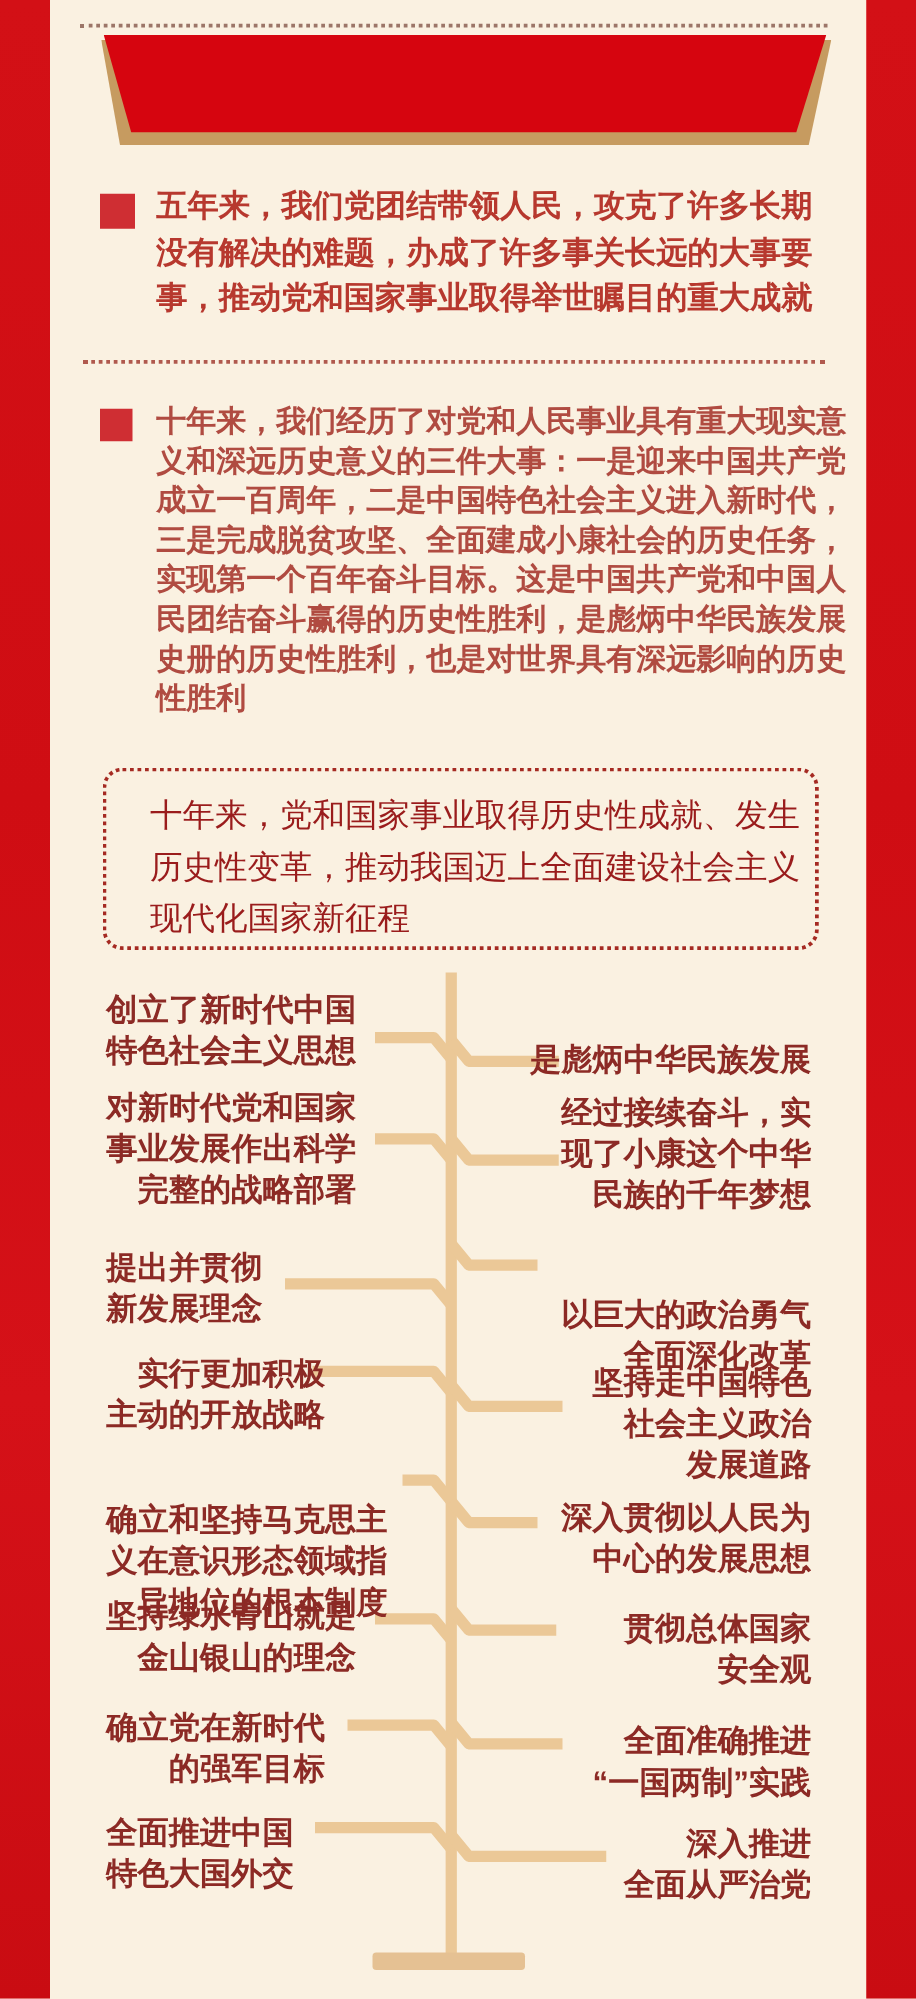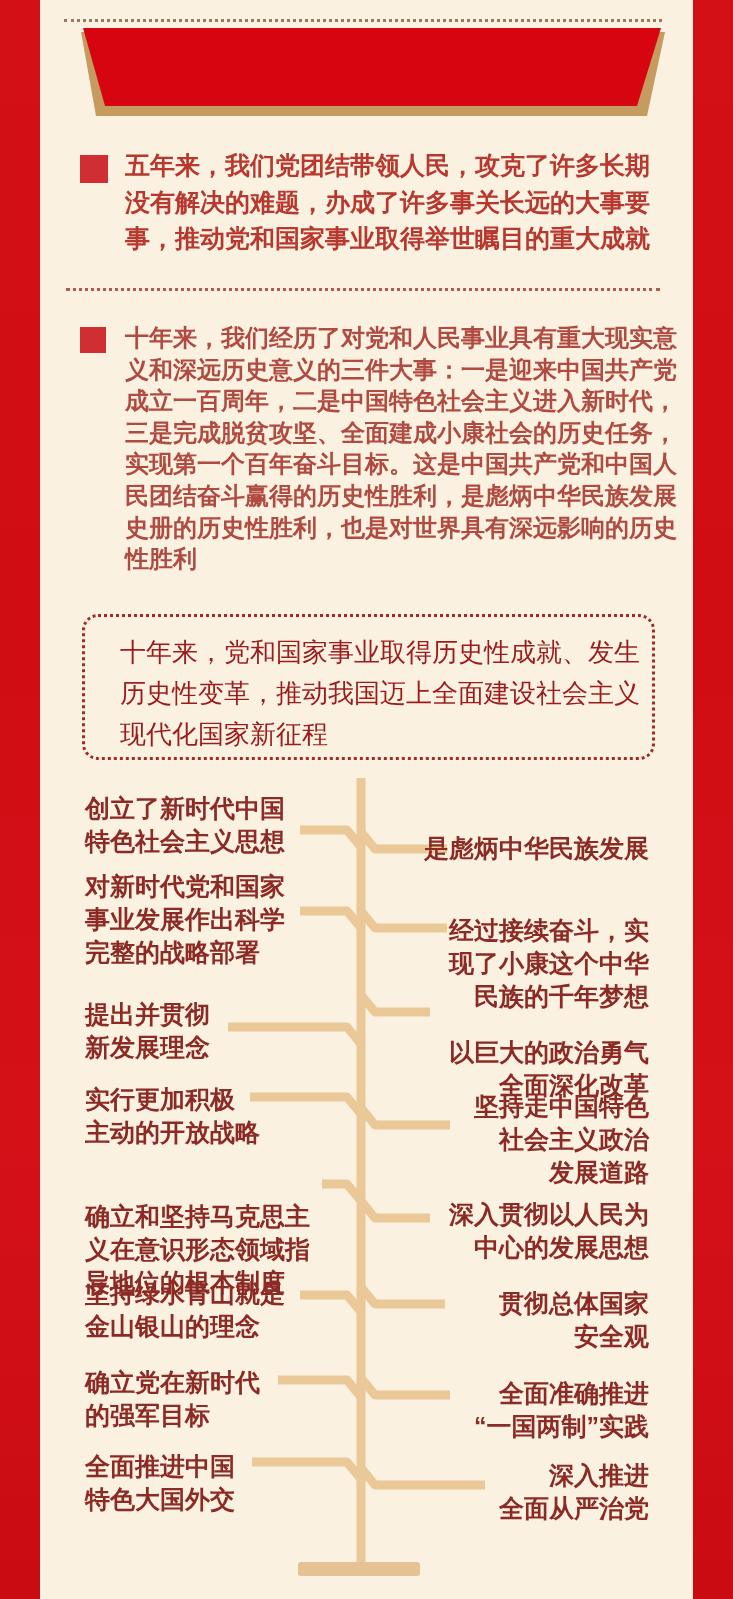--- a/index.html
+++ b/index.html
@@ -33,25 +33,25 @@
   .para1{left:125px;top:147px;width:560px;color:#b7382e;font-size:25px;font-weight:bold;line-height:36.5px;}
   .para2{left:125px;top:322px;width:560px;color:#b04b41;font-size:24px;font-weight:700;line-height:31.6px;}
   .mid-dotted{left:66px;top:288px;width:594px;height:0;border-top:3px dotted #b0594d;}
   
   .hl-box{left:82px;top:614px;width:567px;height:140px;border:3px dotted #a52a22;border-radius:16px;}
   .hl-text{left:120px;top:632px;width:540px;color:#9a1c1c;font-size:26px;font-weight:normal;
     line-height:41px;white-space:pre-line;}
   
   .tl-svg{left:0;top:770px;}
   .tl-item{white-space:pre-line;color:#8c2a25;font-size:25px;font-weight:bold;line-height:33px;}
-  .tl-left{left:85px;text-align:left;}
+  .tl-left{left:85px;text-align:right;}
   .tl-right{right:84px;text-align:right;}
   .l0{top:792px;} .l1{top:870px;} .l2{top:998px;} .l3{top:1083px;}
   .l4{top:1175px;margin-top:25px;} .l5{top:1277px;} .l6{top:1366px;} .l7{top:1450px;}
-  .r0{top:832px;} .r1{top:874px;margin-top:40px;} .r2{top:1036px;} .r3{top:1090px;}
+  .r0{top:832px;} .r1{top:874px;} .r2{top:1036px;} .r3{top:1090px;}
   .r4{top:1198px;text-align:right;} .r5{top:1287px;} .r6{top:1377px;} .r7{top:1459px;}
 </style>
 </head>
 <body>
 
 <div class="abs side-band left"></div>
 <div class="abs side-band right"></div>
 
 <div class="abs top-dotted"></div>
 

